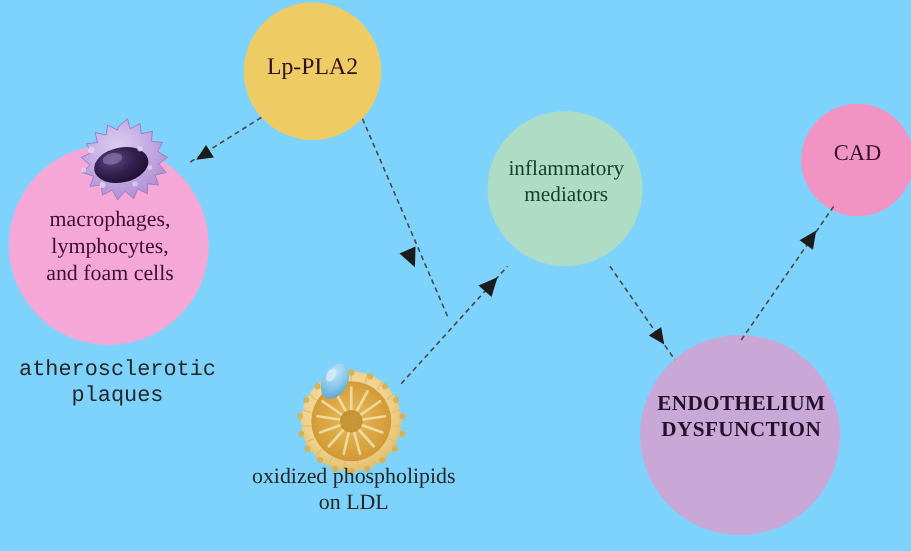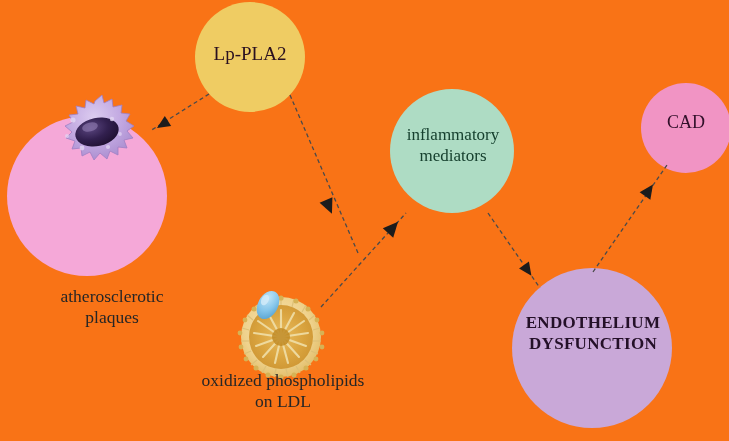--- a/index.html
+++ b/index.html
@@ -7,21 +7,21 @@
     padding: 0;
     background: #ffffff;
   }
   body {
     font-family: "Liberation Serif", serif;
   }
   #diagram-root {
     position: relative;
     width: 729px;
     height: 441px;
-    background: #f97316;
+    background: #7dd3fc;
     overflow: hidden;
   }
   #diagram-svg {
     position: absolute;
     top: 0;
     left: 0;
     width: 729px;
     height: 441px;
   }
   .node-label {
@@ -48,22 +48,22 @@
     left: 641px; top: 112px; width: 90px;
     font-size: 18px; color: #32102a;
   }
   #label-endothelium {
     left: 512px; top: 313px; width: 162px;
     font-size: 17px; color: #241028;
     letter-spacing: 0.3px;
     font-weight: bold;
   }
   #caption-plaques {
-    left: 23px; top: 286px; width: 178px;
-    font-size: 17.5px; color: #262626;
+    left: 5px; top: 286px; width: 178px;
+    font-size: 17.5px; color: #262626; font-family: Liberation Mono, monospace;
   }
   #caption-ldl {
     left: 165px; top: 370px; width: 236px;
     font-size: 17.5px; color: #262626;
   }
 </style>
 </head>
 <body>
 
 <div id="diagram-root">
@@ -205,20 +205,23 @@
         <circle cx="254" cy="309" r="2.5"></circle>
           <circle cx="266" cy="301" r="2.5"></circle>
       </g>
       <ellipse cx="268" cy="305" rx="10" ry="15" fill="url(#apoGrad)" transform="rotate(28 268 305)"></ellipse>
       <ellipse cx="265" cy="300" rx="3.6" ry="5.6" fill="#D8EEFA" opacity="0.75" transform="rotate(28 265 300)"></ellipse>
     </g>
   </svg>
 
   <div class="node-label" id="label-lppla2">Lp-PLA2</div>
 
+  <div class="node-label" id="label-macrophages">macrophages,
+lymphocytes,
+and foam cells</div>
 
   <div class="node-label" id="label-mediators">inflammatory
 mediators</div>
 
   <div class="node-label" id="label-cad">CAD</div>
 
   <div class="node-label" id="label-endothelium">ENDOTHELIUM
 DYSFUNCTION</div>
 
   <div class="node-label" id="caption-plaques">atherosclerotic

